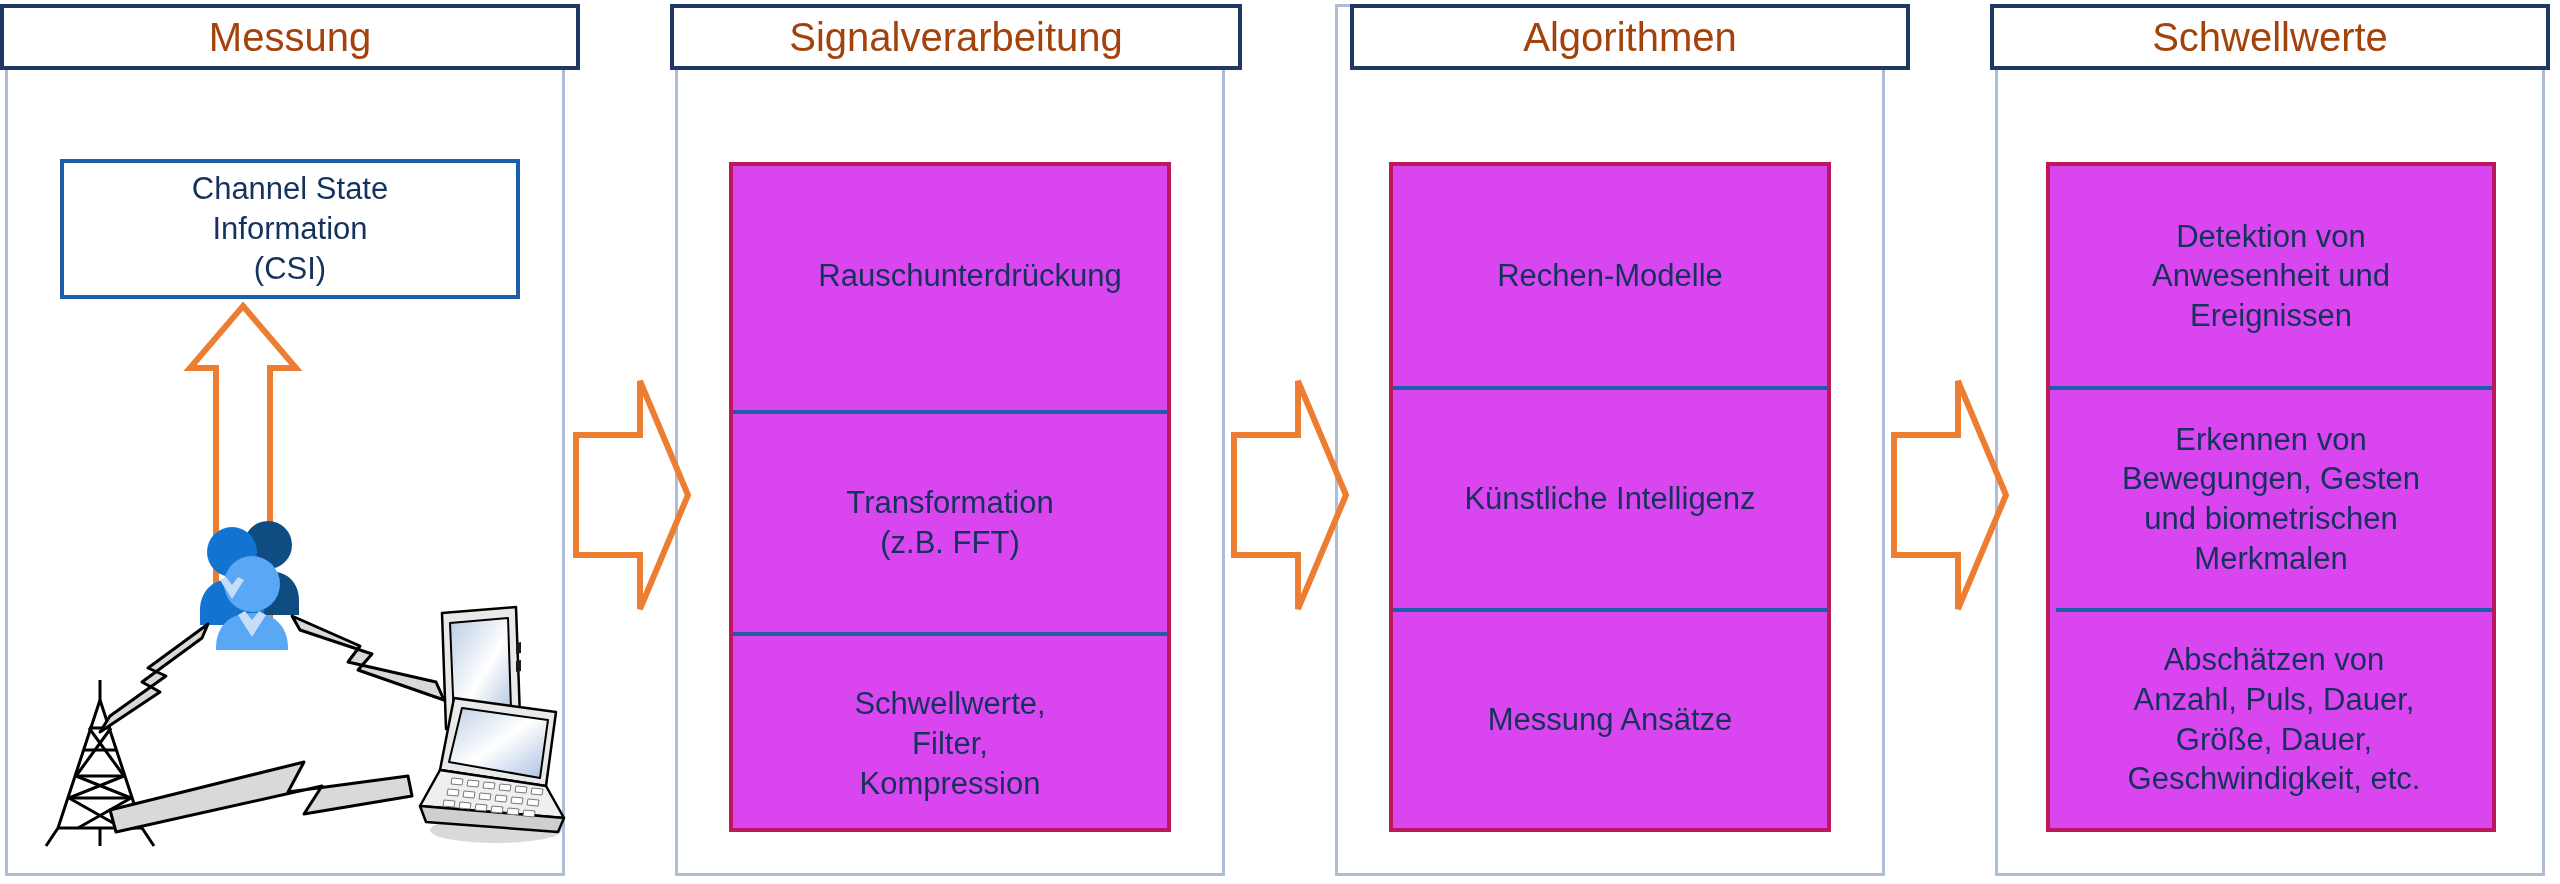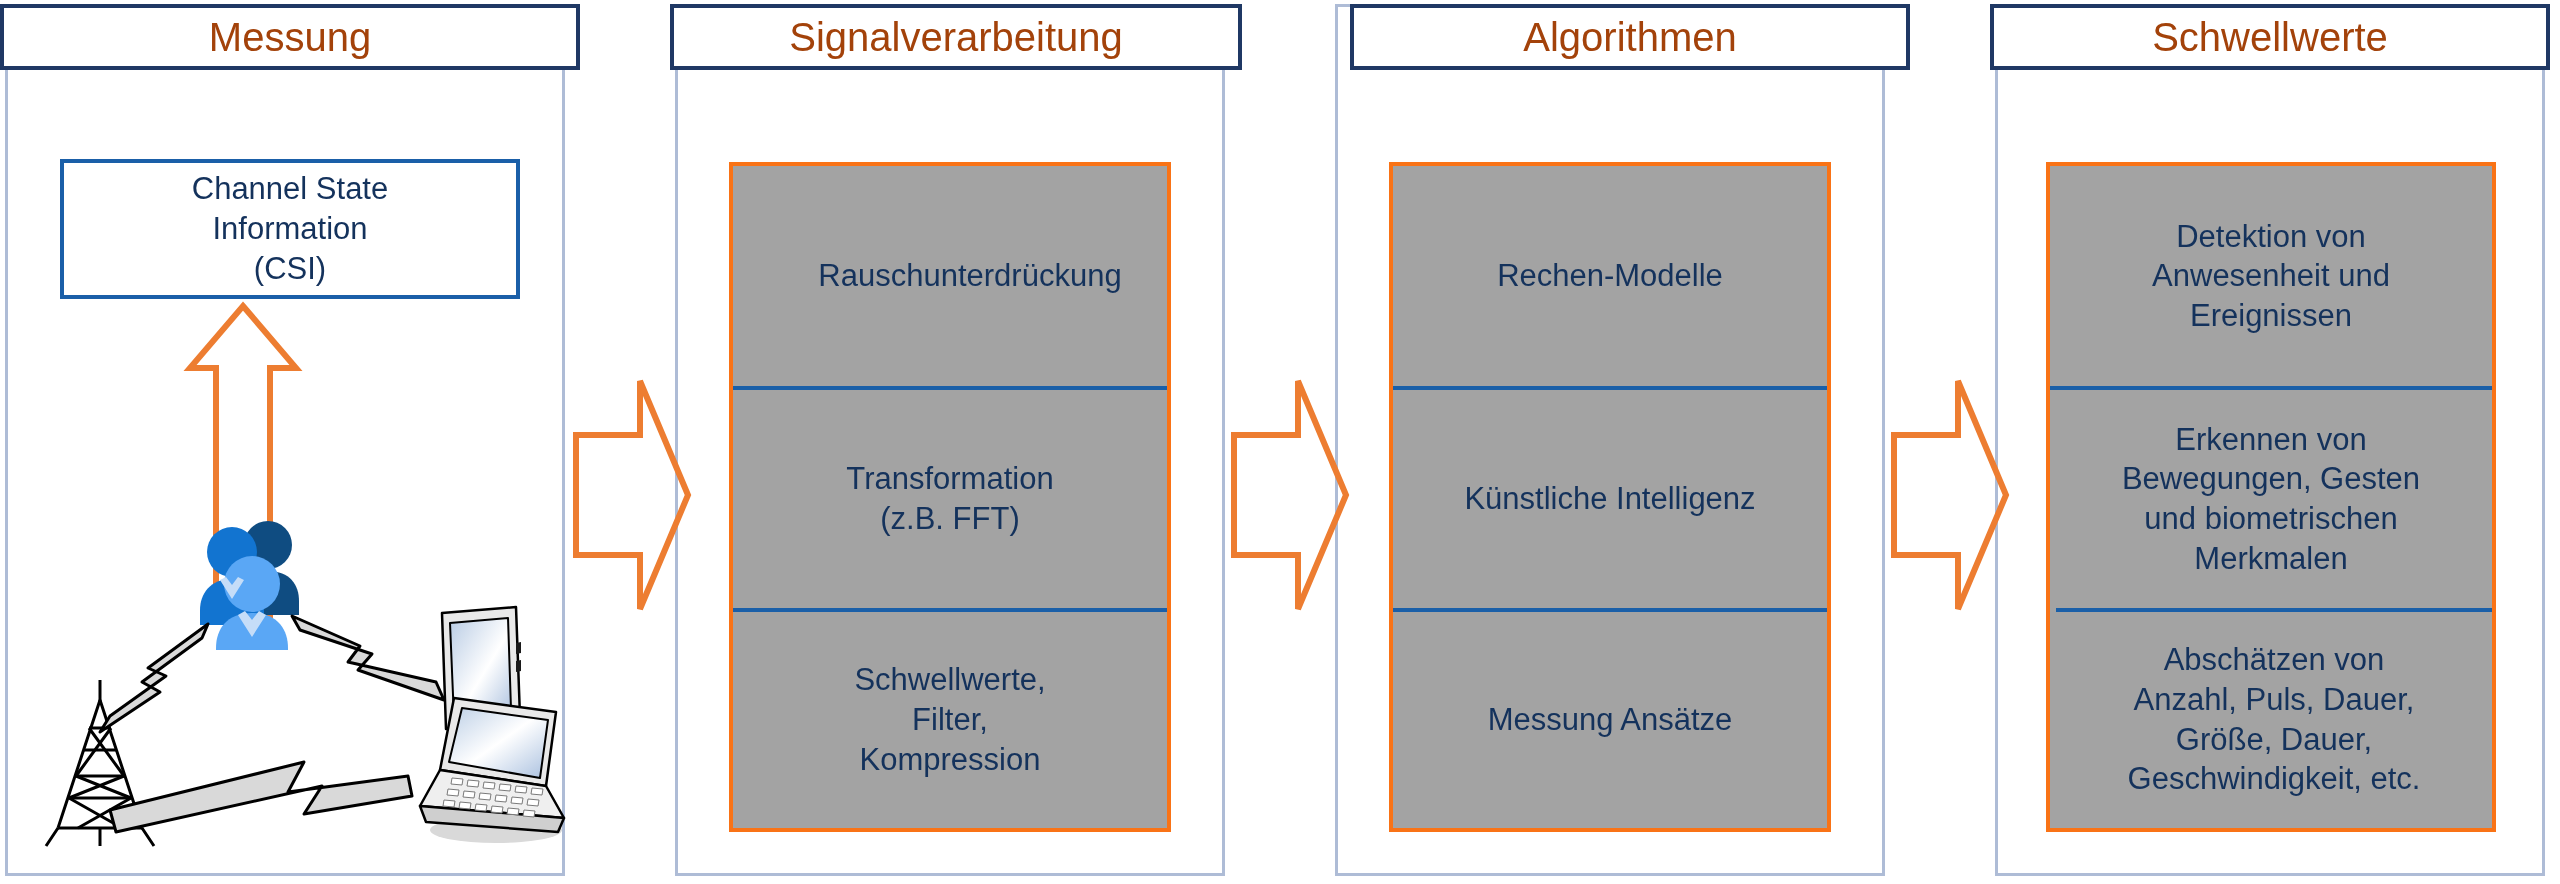--- a/index.html
+++ b/index.html
@@ -46,22 +46,22 @@
   .col-header-label {
     color: #a3420a;
     font-size: 40px;
     line-height: 1;
     white-space: nowrap;
   }
 
   
   .box-stack {
     position: absolute;
-    border: 4px solid #f97316;
-    background: #a3a3a3;
+    border: 4px solid #be185d;
+    background: #d946ef;
     box-sizing: border-box;
     z-index: 3;
   }
   .stack-cell {
     display: flex;
     align-items: center;
     justify-content: center;
     box-sizing: border-box;
     text-align: center;
     color: #14325c;
@@ -238,21 +238,21 @@
   <div class="col-header" style="left:670px; width:572px;">
     <span class="col-header-label">Signalverarbeitung</span>
   </div>
 
   <div class="box-stack" style="left:729px; top:162px; width:442px; height:670px;">
     <div class="stack-cell" style="height:33.3%;margin-left:40px;">
       <div>
         <div>Rauschunterdrückung</div>
       </div>
     </div>
-    <div class="stack-cell" style="height:33.4%;">
+    <div class="stack-cell" style="height:33.4%;margin-top:24px;">
       <div>
         <div>Transformation</div>
         <div>(z.B. FFT)</div>
       </div>
     </div>
     <div class="stack-cell" style="height:33.3%;">
       <div>
         <div>Schwellwerte,</div>
         <div>Filter,</div>
         <div>Kompression</div>

